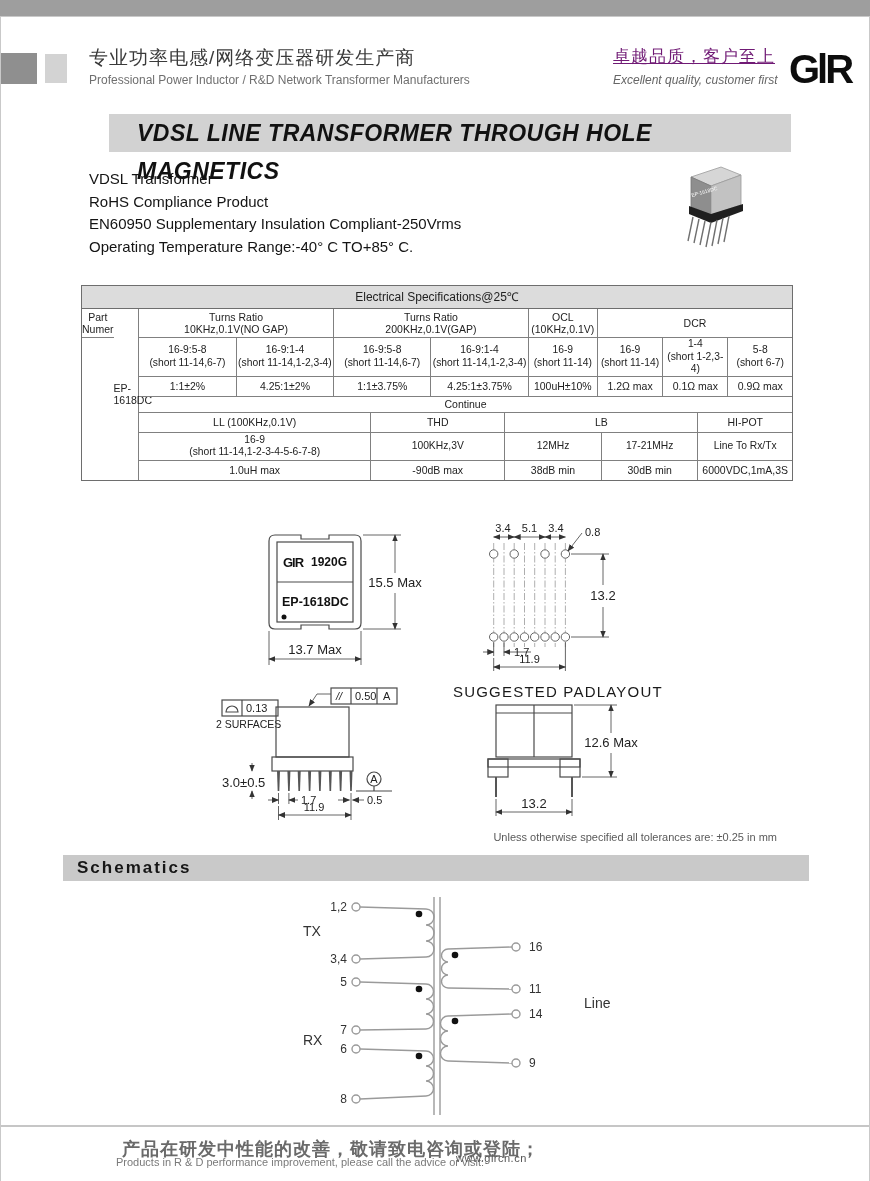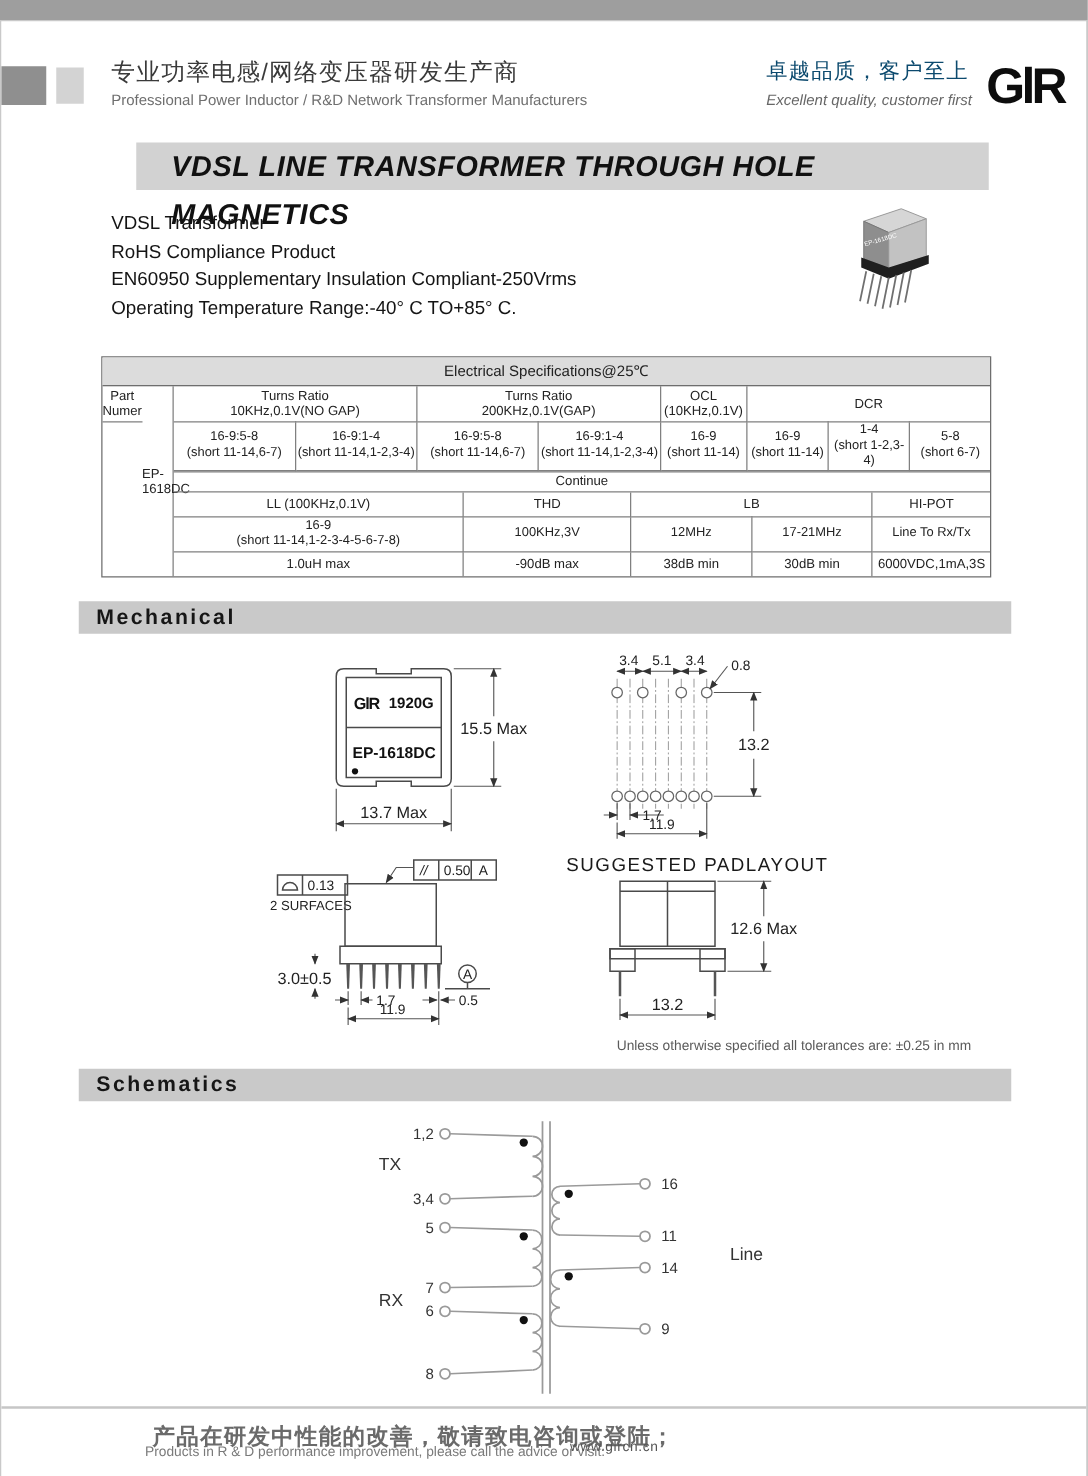--- a/index.html
+++ b/index.html
@@ -6,21 +6,21 @@
   .page{position:relative;width:870px;height:1181px;margin:16px auto;background:#ffffff;
         border:1px solid #c9c9c9;box-sizing:border-box;overflow:hidden;
         font-family:"Liberation Sans", sans-serif;color:#222;}
   .abs{position:absolute;}
 
   
   .blk-dark{left:0;top:36px;width:36px;height:31px;background:#8f8f8f;}
   .blk-light{left:44px;top:37px;width:22px;height:29px;background:#d3d3d3;}
   .hdr-zh{left:88px;top:28px;font-size:19px;color:#3a3a3a;letter-spacing:1px;}
   .hdr-en{left:88px;top:56px;font-size:12px;color:#6f6f6f;}
-  .slogan-zh{left:612px;top:28px;font-size:17px;color:#0c4a6e;letter-spacing:1px;}
+  .slogan-zh{left:612px;top:28px;font-size:17px;color:#701a75;letter-spacing:1px;text-decoration:underline;}
   .slogan-en{left:612px;top:56px;font-size:12px;font-style:italic;color:#666;}
   .logo{left:788px;top:30px;font-size:40px;font-weight:bold;letter-spacing:-3px;color:#0d0d0d;}
 
   
   .titlebar{left:108px;top:97px;width:682px;height:38px;background:#d2d2d2;
             font-size:23px;font-weight:bold;font-style:italic;color:#111;
             line-height:38px;padding-left:28px;box-sizing:border-box;letter-spacing:0.5px;}
 
   
   .features{left:88px;top:151px;font-size:15px;line-height:22.5px;color:#141414;}
@@ -144,20 +144,30 @@
           <tr class="cond">
             <td><span>16-9:5-8</span><br><span>(short 11-14,6-7)</span></td>
             <td><span>16-9:1-4</span><br><span>(short 11-14,1-2,3-4)</span></td>
             <td><span>16-9:5-8</span><br><span>(short 11-14,6-7)</span></td>
             <td><span>16-9:1-4</span><br><span>(short 11-14,1-2,3-4)</span></td>
             <td><span>16-9</span><br><span>(short 11-14)</span></td>
             <td><span>16-9</span><br><span>(short 11-14)</span></td>
             <td><span>1-4</span><br><span>(short 1-2,3-4)</span></td>
             <td><span>5-8</span><br><span>(short 6-7)</span></td>
           </tr>
+          <tr class="val">
+            <td>1:1±2%</td>
+            <td>4.25:1±2%</td>
+            <td>1:1±3.75%</td>
+            <td>4.25:1±3.75%</td>
+            <td>100uH±10%</td>
+            <td>1.2Ω max</td>
+            <td>0.1Ω max</td>
+            <td>0.9Ω max</td>
+          </tr>
         </tbody>
           </table>
         <div class="cont-row">Continue</div>
         <table class="spec-t t2">
           <colgroup>
             <col style="width:35.5%">
               <col style="width:20.5%">
               <col style="width:14.8%">
               <col style="width:14.8%">
               <col style="width:14.4%">
@@ -182,21 +192,20 @@
             <td>38dB min</td>
             <td>30dB min</td>
             <td>6000VDC,1mA,3S</td>
           </tr>
         </tbody>
           </table>
       </div>
     </div>
   </div>
 
-  <div class="abs secbar mech">Mechanical</div>
 
   <svg class="abs" style="left:250px;top:508px;" width="220" height="150" viewBox="0 0 220 150">
     <defs>
         <marker id="a1" viewBox="0 0 10 10" refX="9" refY="5" markerWidth="8" markerHeight="8" orient="auto-start-reverse">
           <path d="M0,1L10,5L0,9z" fill="#333"></path>
         </marker>
       </defs>
     <path class="draw" d="M24,10 L50,10 L50,14 L78,14 L78,10 L104,10 Q110,10 110,16 L110,98 Q110,104 104,104 L78,104 L78,100 L50,100 L50,104 L24,104 Q18,104 18,98 L18,16 Q18,10 24,10 Z"></path>
     <rect class="draw" x="26" y="17" width="76" height="80"></rect>
     <line class="draw" x1="26" y1="57" x2="102" y2="57"></line>

